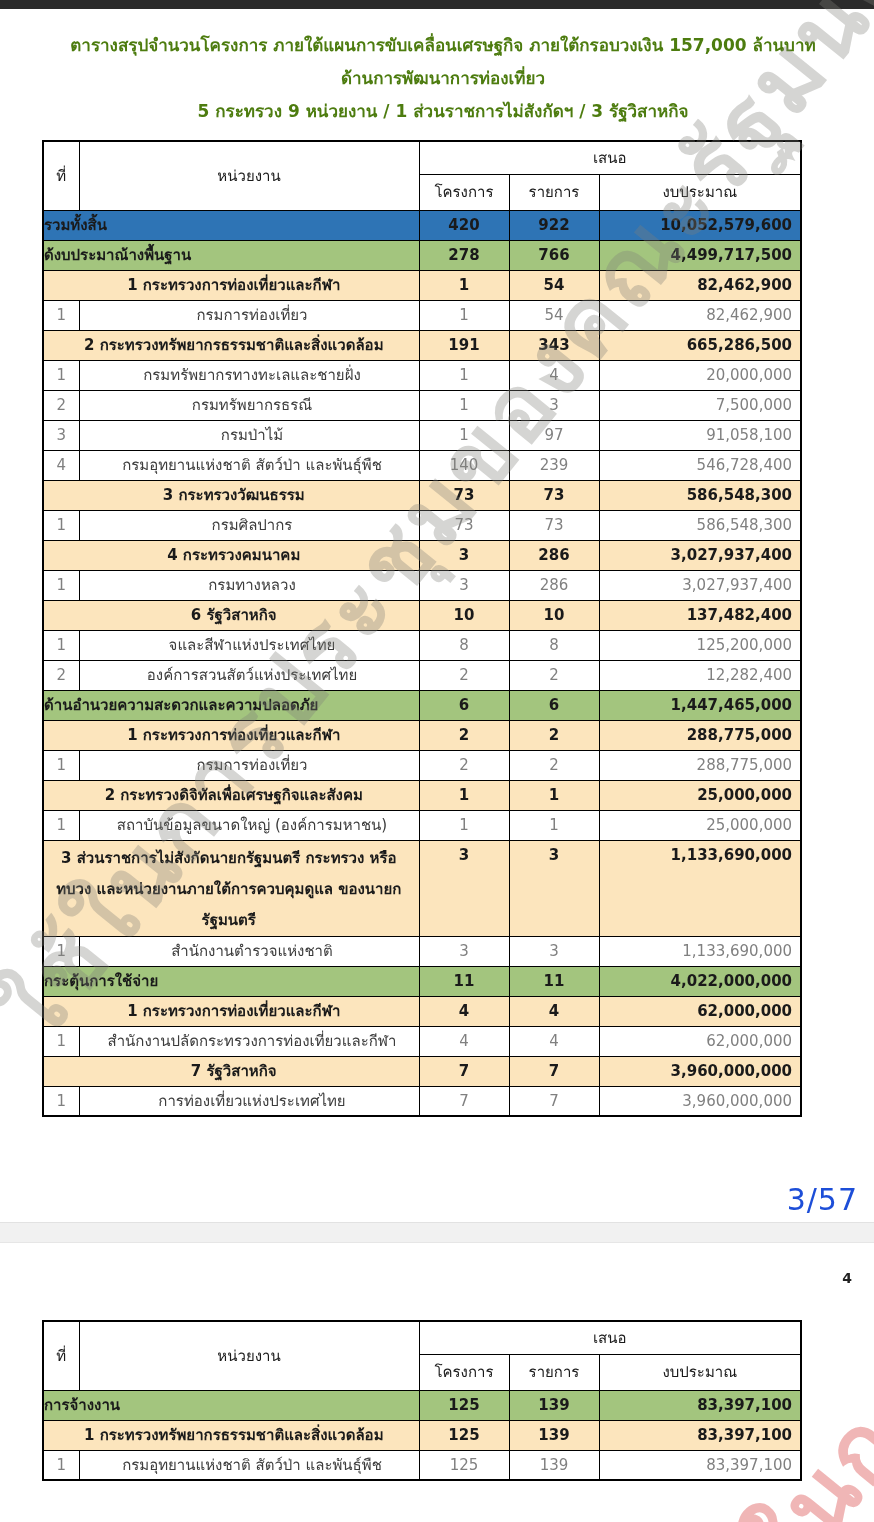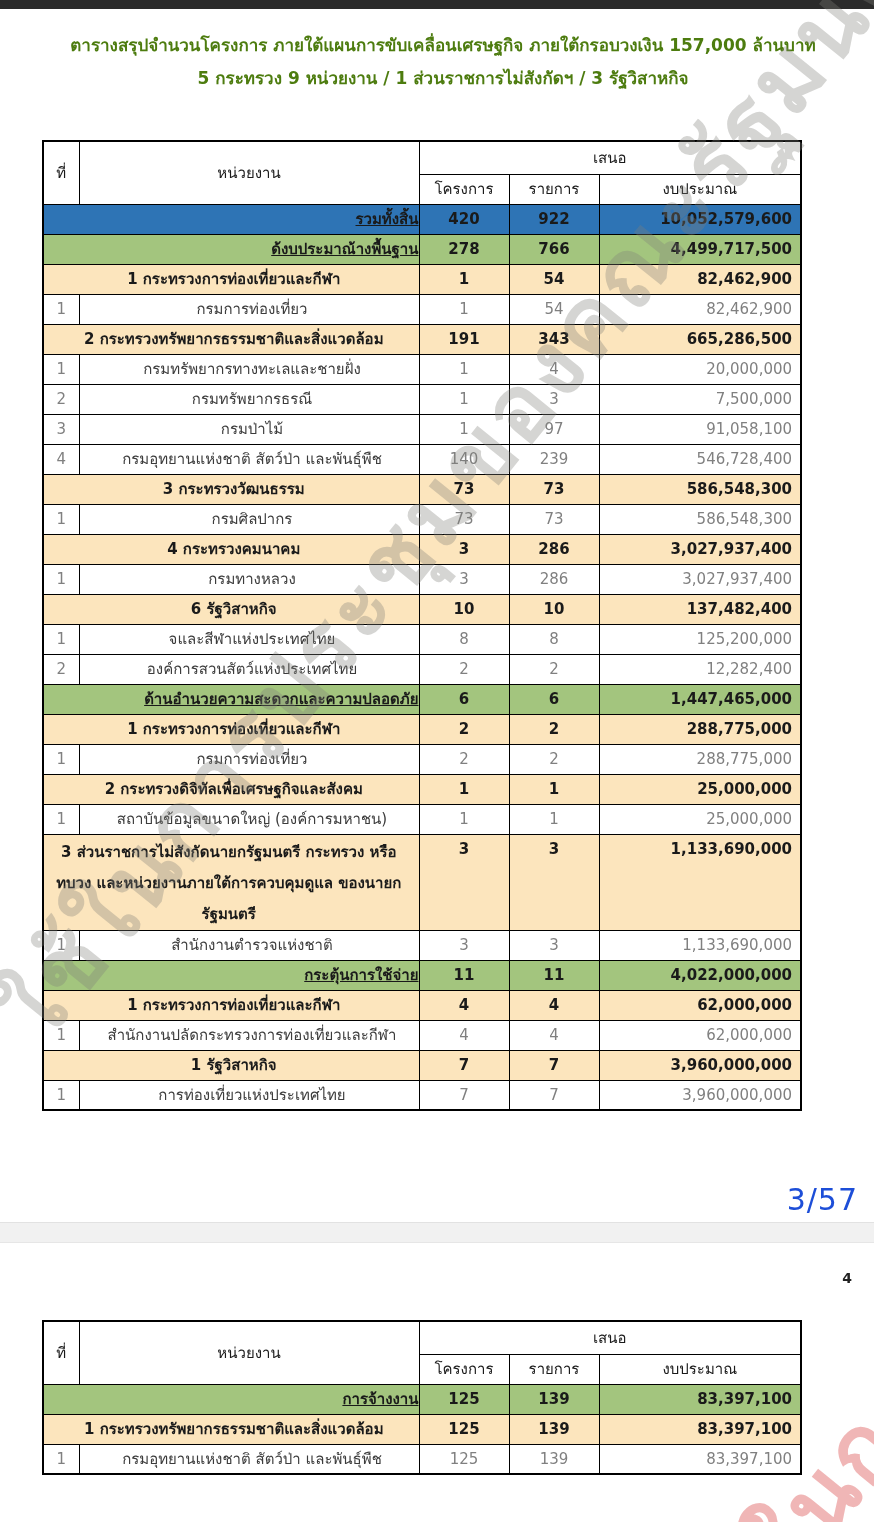--- a/index.html
+++ b/index.html
@@ -10,30 +10,30 @@
 
   .title-block { position:absolute; top:34px; left:0; width:874px; text-align:center; color:#4d7c0f;padding-left:12px; }
   .title-line { font-size:17px; font-weight:bold; line-height:22px; margin-bottom:11px; }
 
   table.gov-table { position:absolute; left:42px; border-collapse:collapse; table-layout:fixed; width:758px; background:#ffffff; border:2px solid #000; }
   .t1 { top:140px; }
   .t2 { top:1320px; }
   .gov-table th, .gov-table td { border:1px solid #000; font-size:15px; color:#1a1a1a; overflow:hidden; }
   .gov-table thead th { font-weight:normal; text-align:center; background:#ffffff; }
   .gov-table thead tr.h1 th { height:33px; }
-  .gov-table thead tr.h2 th { height:30px; }
+  .gov-table thead tr.h2 th { height:36px; }
   .gov-table tbody tr td { height:30px; }
 
   tr.row-total td { background:#2E74B5; font-weight:bold; }
   tr.row-section td { background:#A3C57E; font-weight:bold; }
   tr.row-ministry td { background:#FCE5BD; font-weight:bold; }
   tr.row-agency td { background:#ffffff; font-weight:normal; color:#3c3c3c; }
   tr.row-agency td.cell-no, tr.row-agency td.cell-num, tr.row-agency td.cell-budget { color:#808080; }
 
-  td.merged-center { text-align:right;text-decoration:underline; }
+  td.merged-center { text-align:left; }
   td.merged-left { text-align:center; padding-left:5px; }
   td.cell-no { text-align:center; }
   td.cell-name { text-align:center; padding-left:6px; }
   td.cell-num { text-align:center; }
   td.cell-budget { text-align:right; padding-right:8px;margin-top:44px; }
 
   tr.tall td { height:93px; vertical-align:top; }
   tr.tall td.merged-left { line-height:31px; padding-top:2px; padding-right:10px; }
   tr.tall td.cell-num, tr.tall td.cell-budget { padding-top:5px; }
 
@@ -47,20 +47,21 @@
 </style>
 </head>
 <body>
 
 <div class="screen">
 
   <div class="topbar"></div>
 
   <div class="title-block">
     <div class="title-line">ตารางสรุปจำนวนโครงการ ภายใต้แผนการขับเคลื่อนเศรษฐกิจ ภายใต้กรอบวงเงิน 157,000 ล้านบาท</div>
+    <div class="title-line">ด้านการพัฒนาการท่องเที่ยว</div>
     <div class="title-line">5 กระทรวง 9 หน่วยงาน / 1 ส่วนราชการไม่สังกัดฯ / 3 รัฐวิสาหกิจ</div>
   </div>
 
   <table class="gov-table t1">
     <colgroup>
         <col style="width:36px">
         <col style="width:340px">
         <col style="width:90px">
         <col style="width:90px">
         <col style="width:202px">
@@ -241,21 +242,21 @@
           <td class="cell-budget">62,000,000</td>
         </tr>
         <tr class="row-agency">
           <td class="cell-no">1</td>
           <td class="cell-name">สำนักงานปลัดกระทรวงการท่องเที่ยวและกีฬา</td>
           <td class="cell-num">4</td>
           <td class="cell-num">4</td>
           <td class="cell-budget">62,000,000</td>
         </tr>
         <tr class="row-ministry">
-          <td class="merged-left" colspan="2">1 รัฐวิสาหกิจ</td>
+          <td class="merged-left" colspan="2">7 รัฐวิสาหกิจ</td>
           <td class="cell-num">7</td>
           <td class="cell-num">7</td>
           <td class="cell-budget">3,960,000,000</td>
         </tr>
         <tr class="row-agency">
           <td class="cell-no">1</td>
           <td class="cell-name">การท่องเที่ยวแห่งประเทศไทย</td>
           <td class="cell-num">7</td>
           <td class="cell-num">7</td>
           <td class="cell-budget">3,960,000,000</td>

